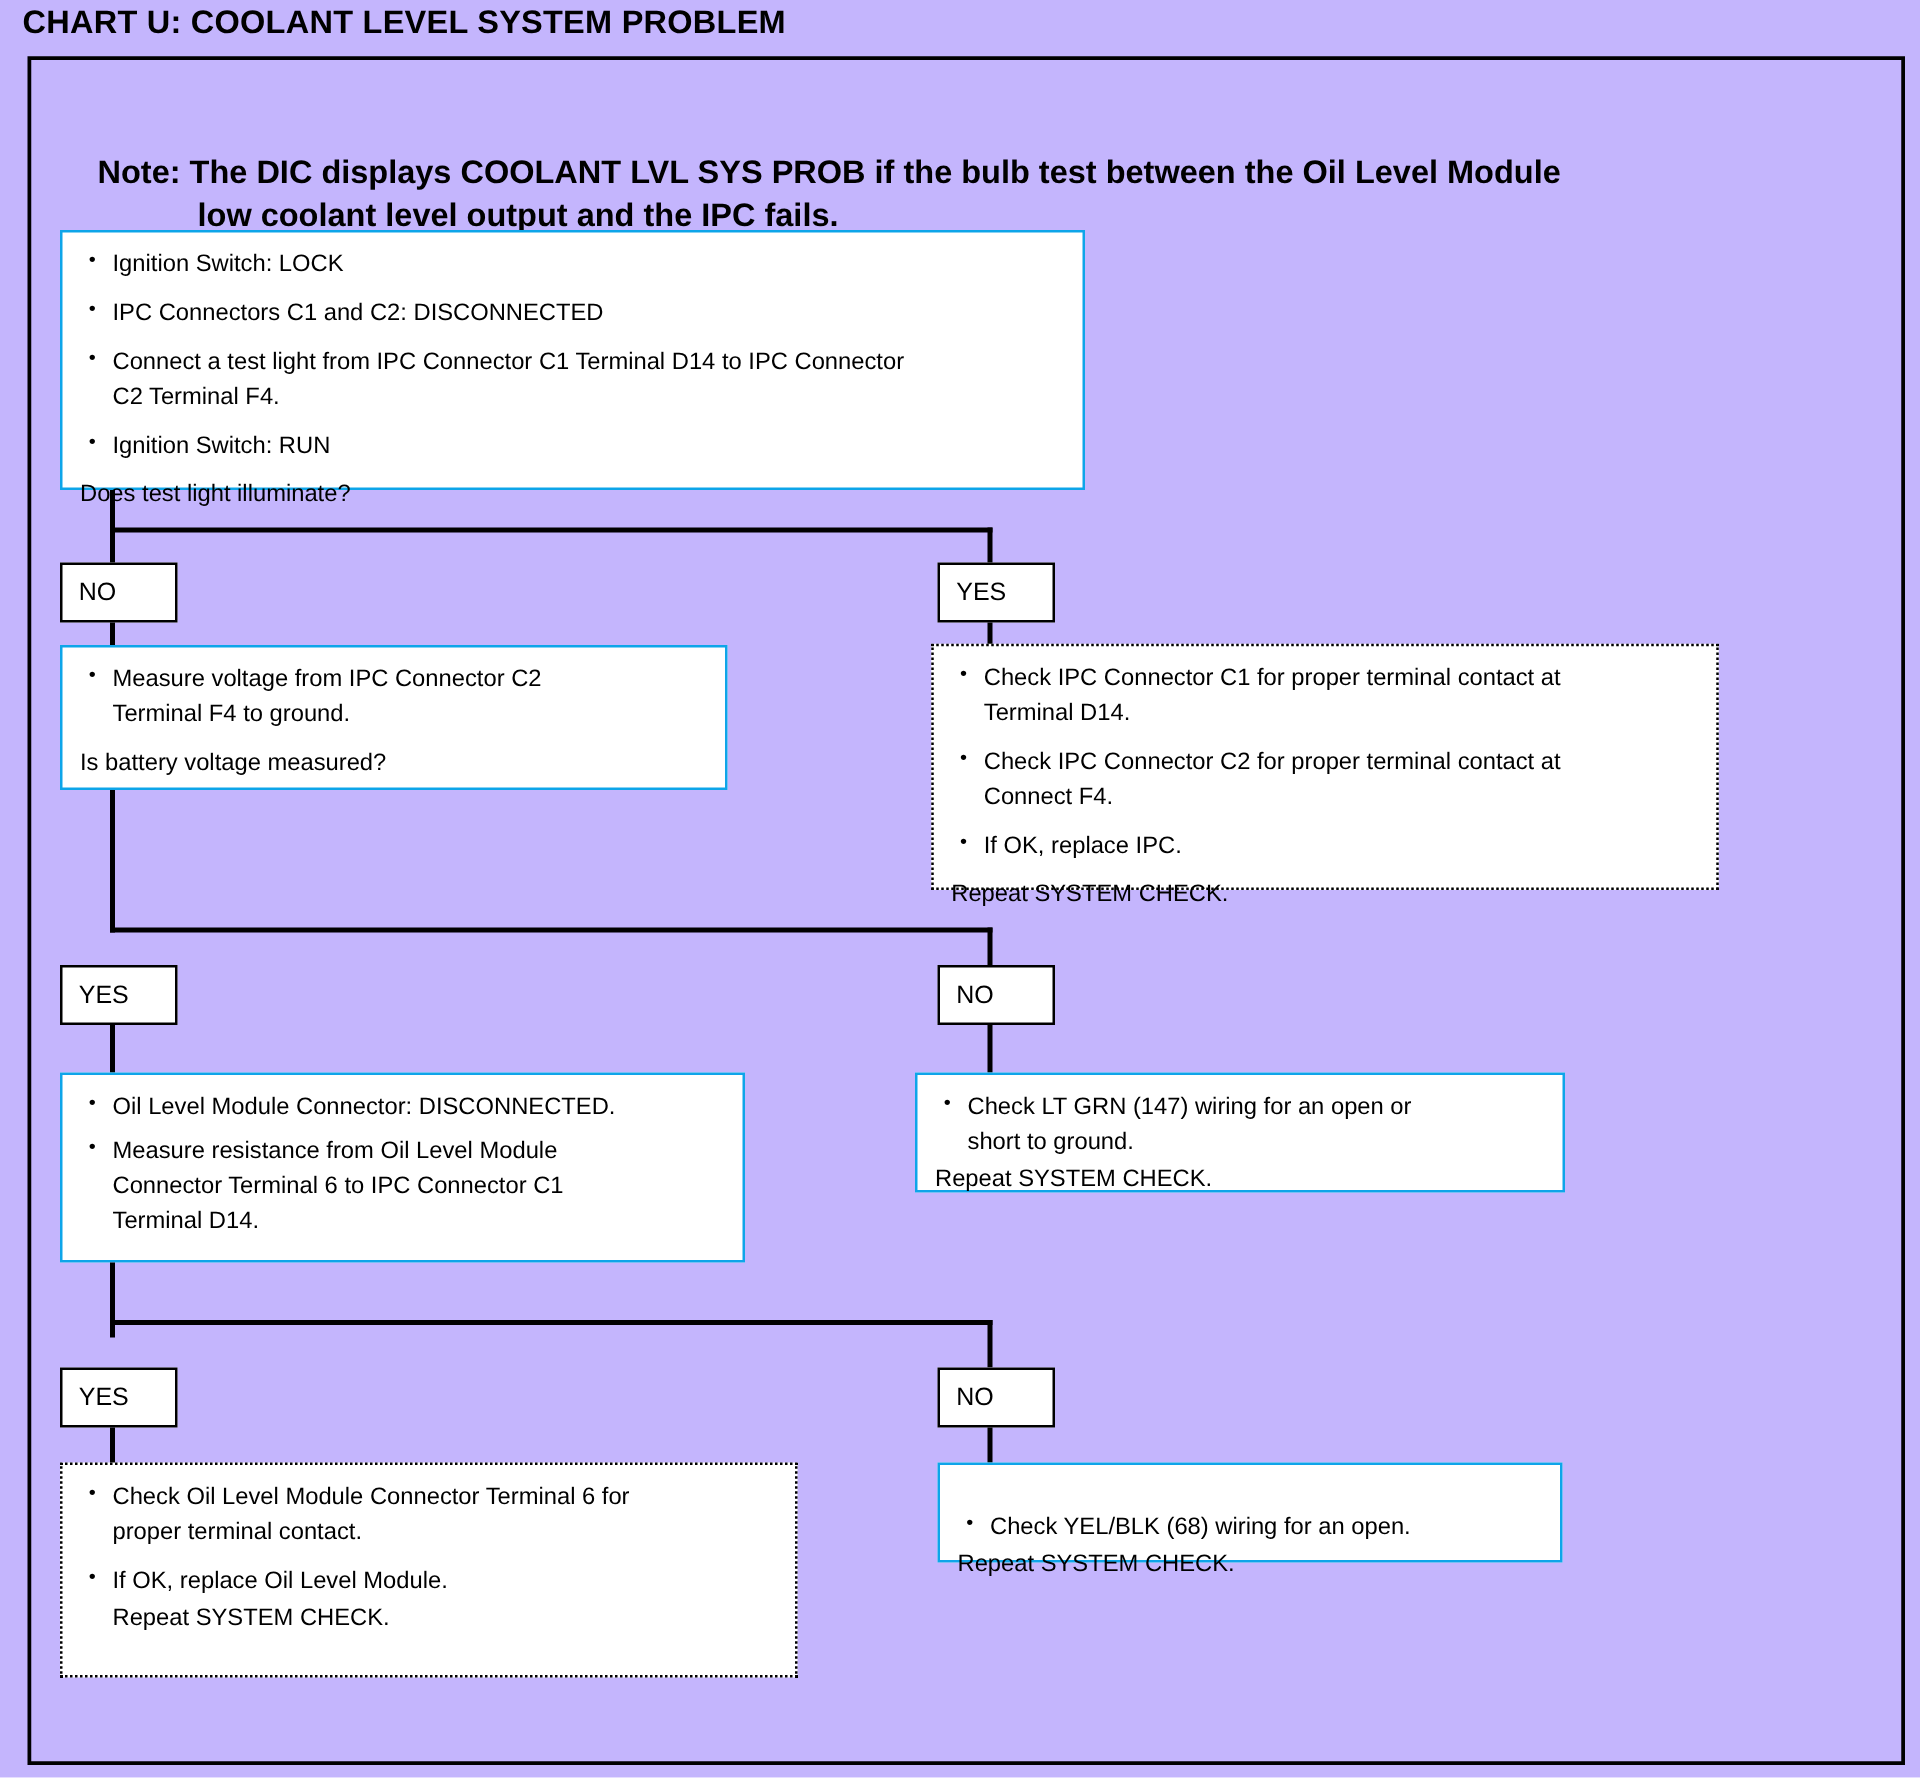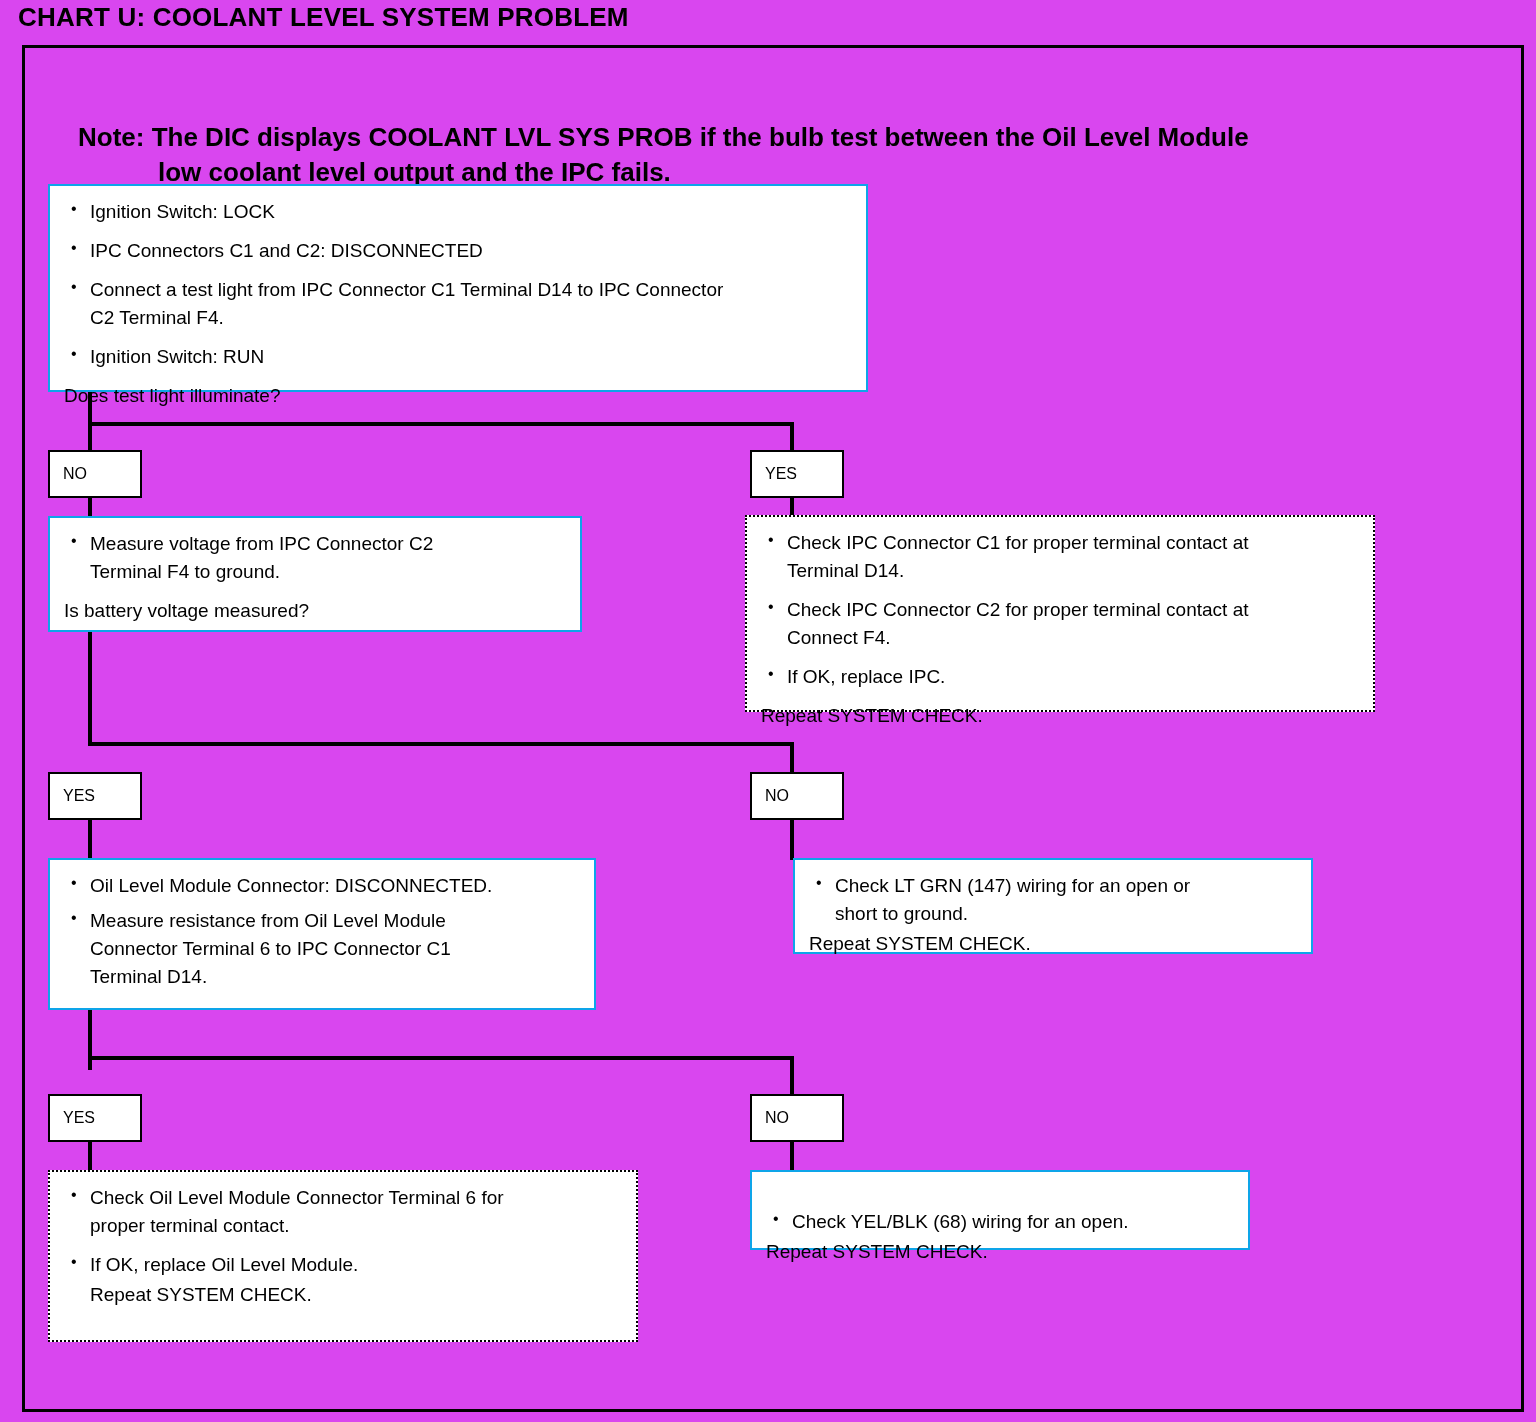--- a/index.html
+++ b/index.html
@@ -9,21 +9,21 @@
   }
   body {
     font-family: "Liberation Sans", sans-serif;
     color: #000000;
   }
   #page {
     position: relative;
     width: 1536px;
     height: 1422px;
     overflow: hidden;
-    background: #d946ef;
+    background: #c4b5fd;
     text-decoration: underline;
   }
 
   
   .chart-title {
     position: absolute;
     left: 18px;
     top: 2px;
     font-size: 26px;
     font-weight: bold;
@@ -92,21 +92,21 @@
   
   .yn {
     position: absolute;
     box-sizing: border-box;
     border: 2px solid #000;
     background: #ffffff;
     width: 94px;
     height: 48px;
     line-height: 44px;
     padding-left: 13px;
-    font-size: 16px;
+    font-size: 20px;
   }
 
   
   .vline, .hline {
     position: absolute;
     background: #000;
   }
   .vline { width: 4px; }
   .hline { height: 4px; }
 </style>
@@ -197,21 +197,21 @@
         <span>Oil Level Module Connector:  DISCONNECTED.</span>
       </li>
       <li style="margin-bottom:2px;">
         <span>Measure resistance from Oil Level Module</span>
         <span class="cont">Connector Terminal 6 to IPC Connector C1</span>
         <span class="cont">Terminal D14.</span>
       </li>
     </ul>
   </div>
 
-  <div class="box" style="left:793px; top:858px; width:520px; height:96px;">
+  <div class="box" style="left:732px; top:858px; width:520px; height:96px;">
     <ul>
       <li style="margin-bottom:2px;">
         <span>Check LT GRN (147) wiring for an open or</span>
         <span class="cont">short to ground.</span>
       </li>
     </ul>
     <p class="tail">Repeat SYSTEM CHECK.</p>
   </div>
 
   <div class="vline" style="left:88px; top:1010px; height:60px;"></div>

